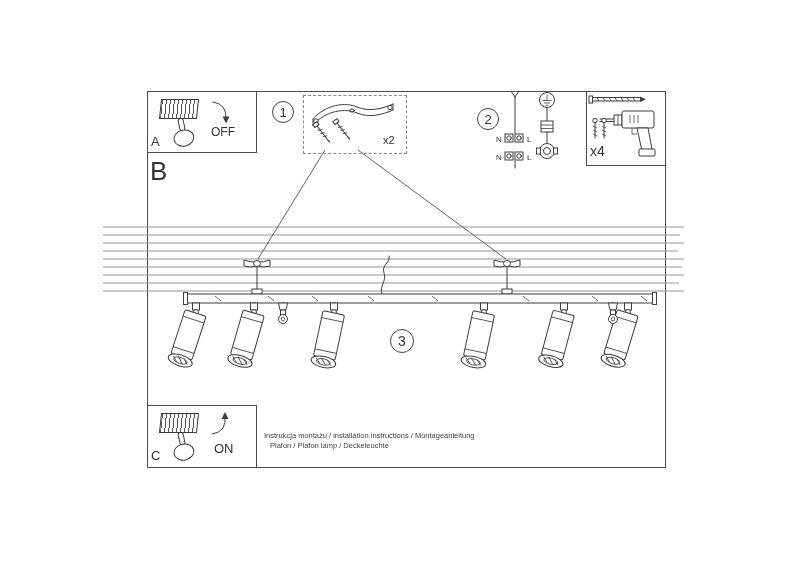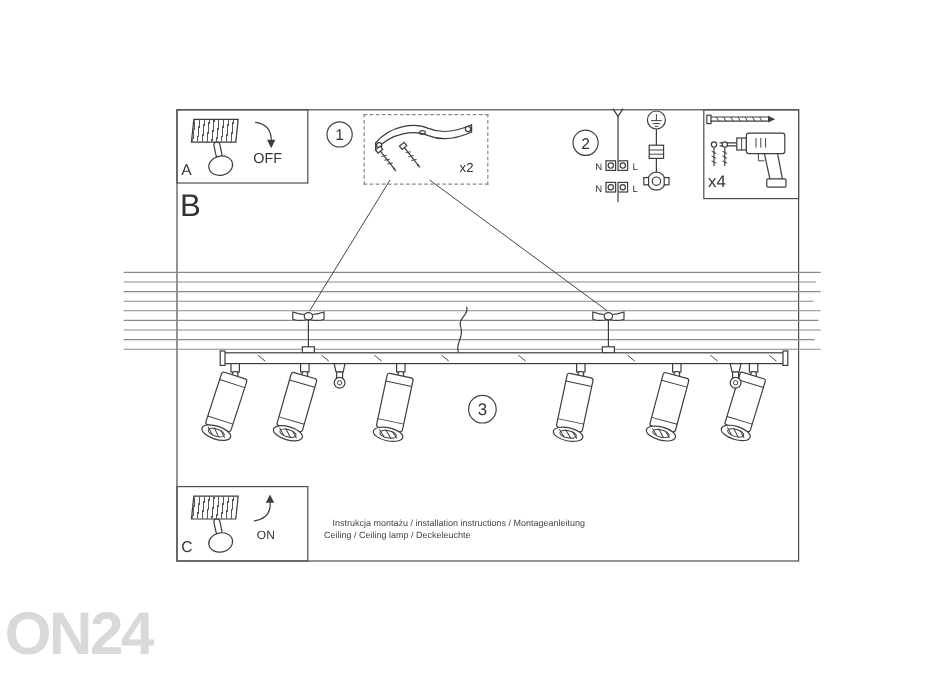--- a/index.html
+++ b/index.html
@@ -20,24 +20,24 @@
     font-size:13px; color:#333; background:#fff;
   }
   #step1 { left:272px; top:101px; }
   #step2 { left:477px; top:108px; }
   #step3 { left:390px; top:329px; width:24px; height:24px; font-size:14px; }
   .lbl { position:absolute; color:#333; white-space:nowrap; }
   #labelA { left:151px; top:134px; font-size:13px; }
   #labelB { left:150px; top:156px; font-size:26px; }
   #labelC { left:151px; top:448px; font-size:13px; }
   #offText { left:211px; top:125px; font-size:12px; }
-  #onText  { left:214px; top:441px; font-size:10px; }
+  #onText  { left:214px; top:441px; font-size:13px; }
   #x2Text  { left:383px; top:134px; font-size:11px;text-align:right; }
   #x4Text  { left:590px; top:143px; font-size:14px; }
-  #footer1 { left:277px; top:431px; font-size:7.5px; color:#444;text-align:right; }
+  #footer1 { left:264px; top:431px; font-size:7.5px; color:#444;text-align:right; }
   #footer2 { left:270px; top:441px; font-size:7.5px; color:#444; }
   #watermark {
     left:4px; top:499px; font-size:50px; font-weight:800;
     color:#d9d9d9; letter-spacing:-2px;
   }
   .switch-plate {
     position:absolute; width:38px; height:20px; border:1px solid #3d3d3d;
     background: repeating-linear-gradient(90deg, #555 0, #555 1px, #fff 1px, #fff 4px);
     transform: skewX(-6deg);
   }
@@ -349,16 +349,15 @@
   </div>
 
   <div id="labelA" class="lbl">A</div>
   <div id="labelB" class="lbl">B</div>
   <div id="labelC" class="lbl">C</div>
   <div id="offText" class="lbl">OFF</div>
   <div id="onText" class="lbl">ON</div>
   <div id="x2Text" class="lbl">x2</div>
   <div id="x4Text" class="lbl">x4</div>
   <div id="footer1" class="lbl">Instrukcja montażu / installation instructions / Montageanleitung</div>
-  <div id="footer2" class="lbl">Ceiling / Ceiling lamp / Deckeleuchte</div>
-  <div id="watermark" class="lbl">ON24</div>
+  <div id="footer2" class="lbl">Plafon / Plafon lamp / Deckeleuchte</div>
 
 </div>
 
 </body></html>

